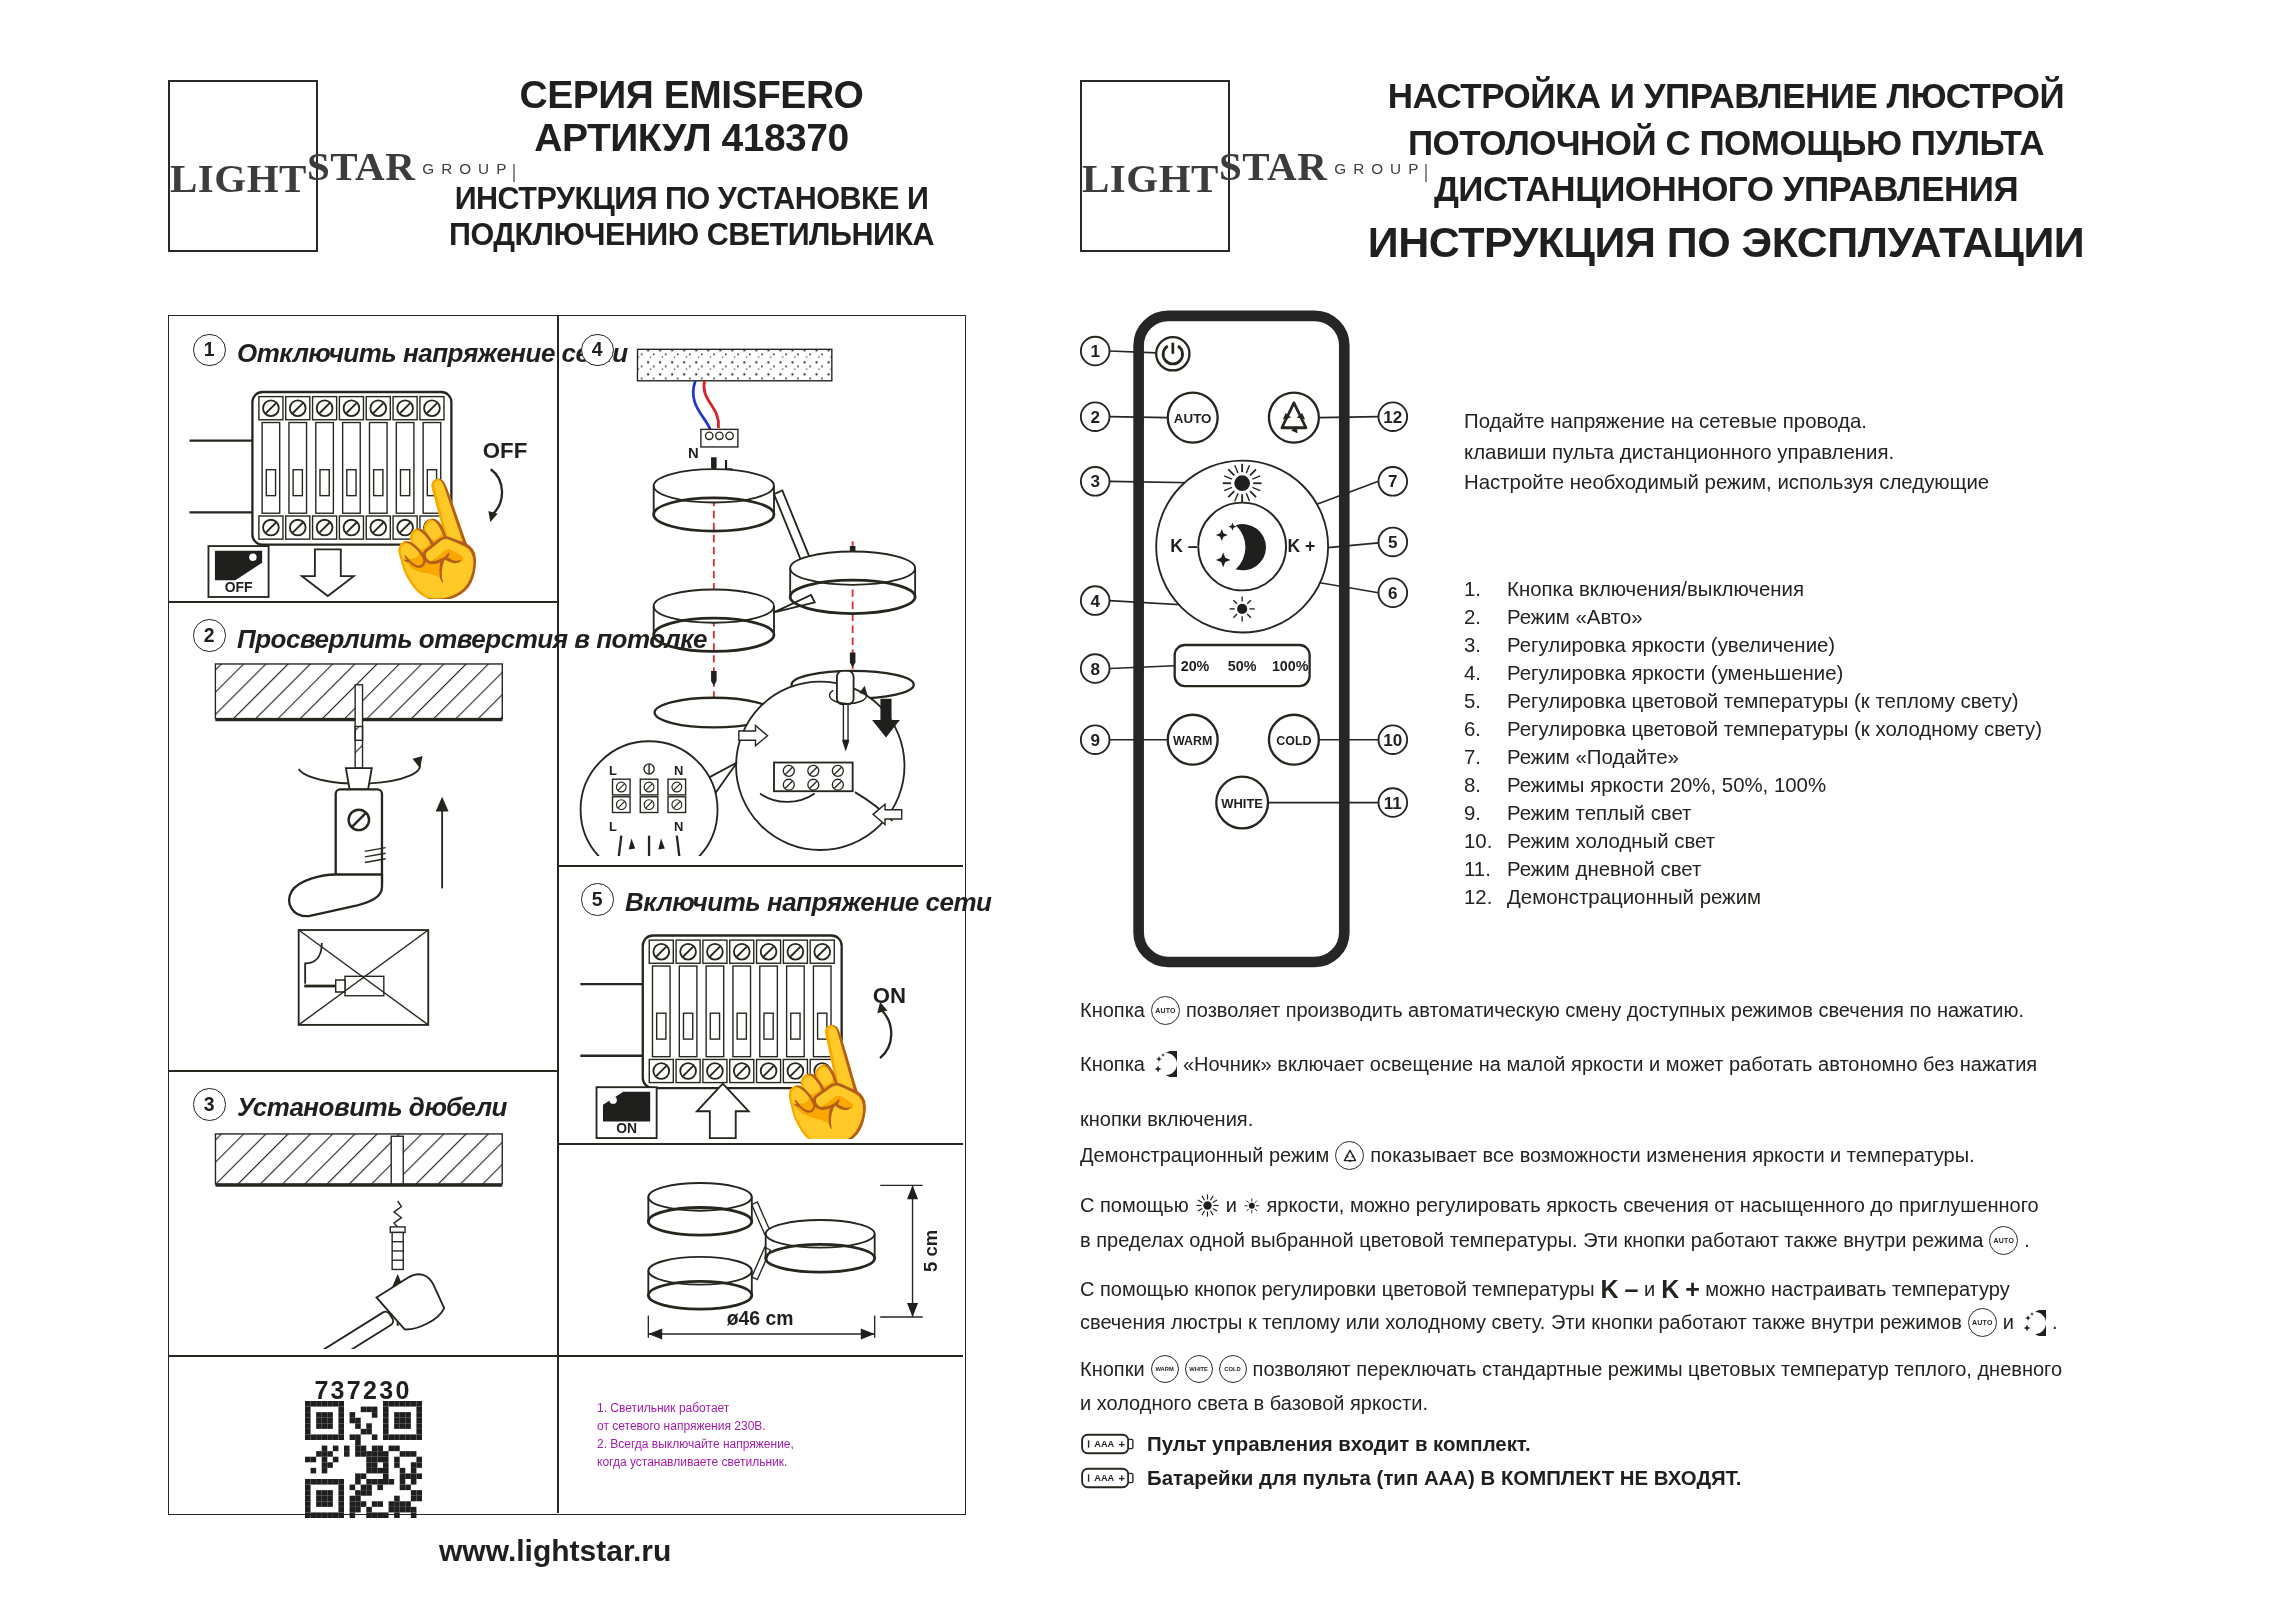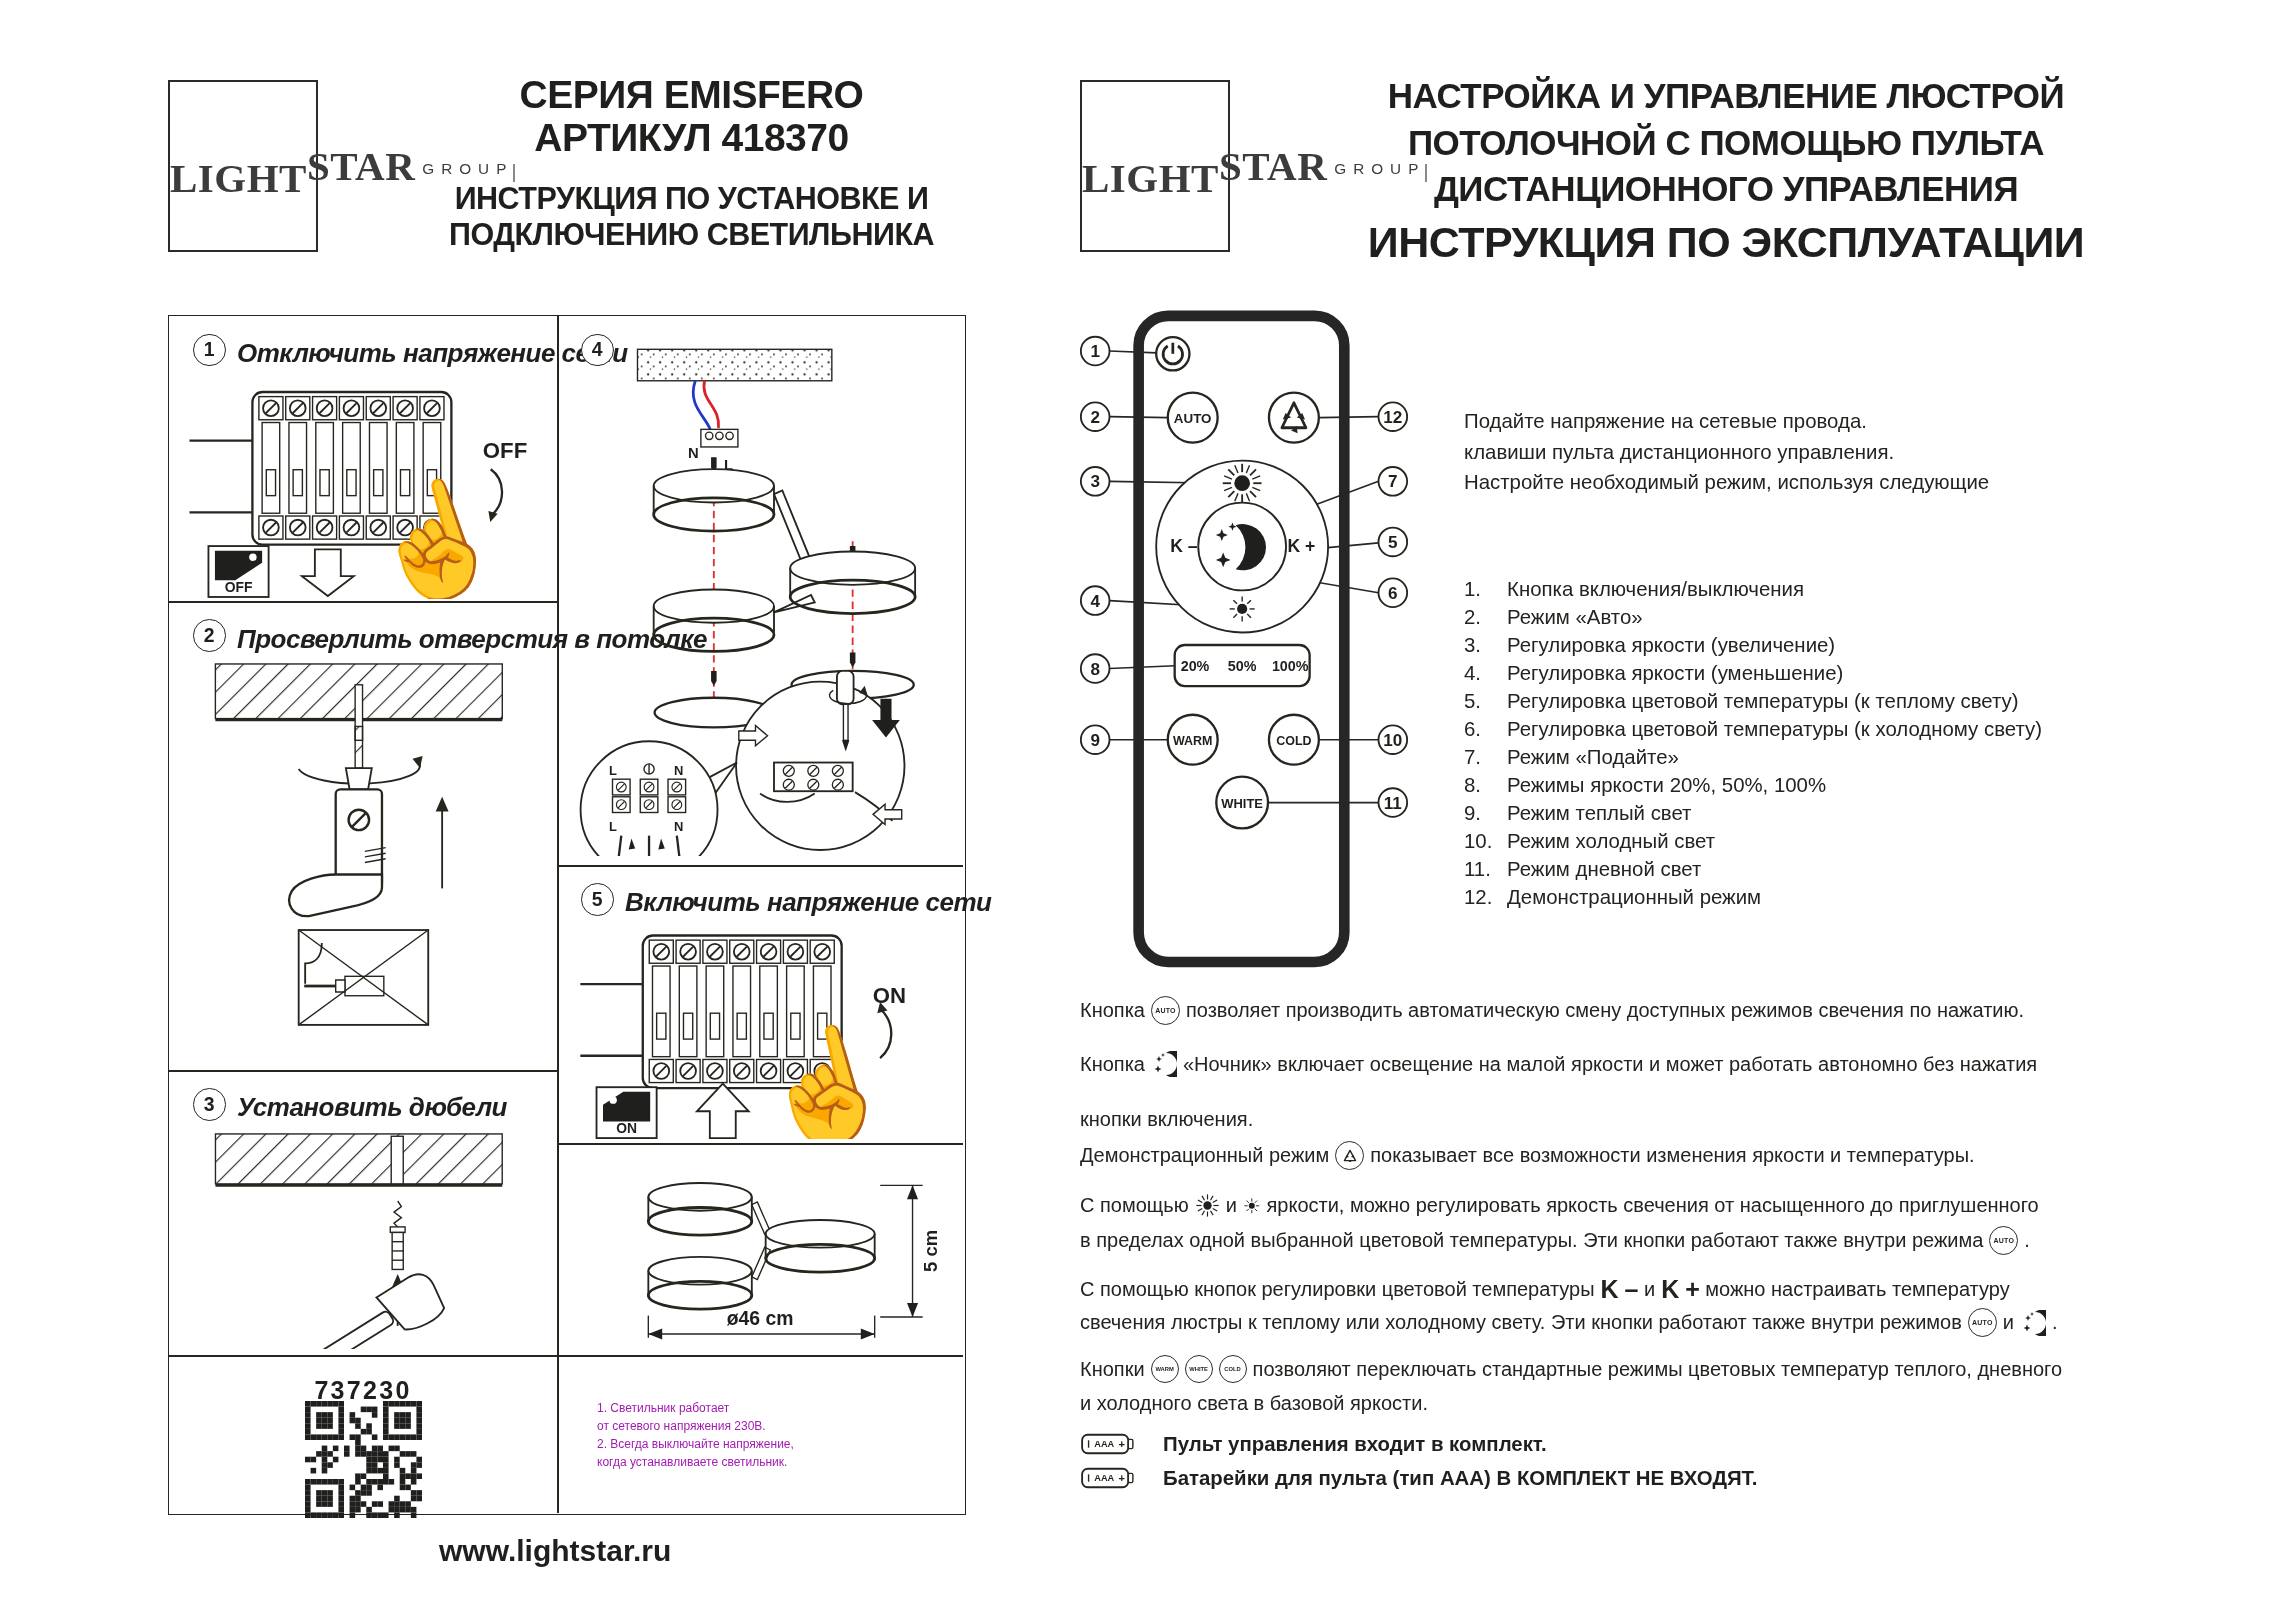--- a/index.html
+++ b/index.html
@@ -34,21 +34,21 @@
   .intro{left:1464px;top:406px;font-size:20.4px;line-height:1.5;color:#232320;white-space:nowrap;}
   .numlist{left:1464px;top:575px;font-size:20.4px;color:#232320;}
   .numlist .row{display:flex;height:28px;align-items:center;}
   .numlist .n{width:43px;font-weight:500;}
   .pline{position:absolute;display:flex;align-items:center;white-space:nowrap;gap:6px;font-size:20px;color:#232320;}
   .chip{display:inline-flex;align-items:center;justify-content:center;border:1.4px solid #2b2b28;border-radius:50%;background:#fff;flex:0 0 auto;}
   .chip-auto{width:27px;height:27px;font-size:7px;font-weight:700;letter-spacing:0.2px;}
   .chip-mode{width:26px;height:26px;font-size:5.8px;font-weight:700;}
   .chip-demo{width:27px;height:27px;}
   .kbig{font-size:25px;font-weight:700;letter-spacing:-0.5px;}
-  .batt-row{position:absolute;display:flex;align-items:center;gap:28px;font-size:20.4px;font-weight:700;white-space:nowrap;}
+  .batt-row{position:absolute;display:flex;align-items:center;gap:12px;font-size:20.4px;font-weight:700;white-space:nowrap;}
   .footer-url{left:439px;top:1534px;font-size:30px;font-weight:700;letter-spacing:0;}
 </style>
 </head>
 <body>
 
 <svg width="0" height="0" style="position:absolute">
   <defs>
     <pattern id="hatch" patternUnits="userSpaceOnUse" width="34" height="34" patternTransform="rotate(45)">
       <line x1="0" y1="0" x2="0" y2="34" stroke="#2b2b28" stroke-width="5"></line>
     </pattern>

